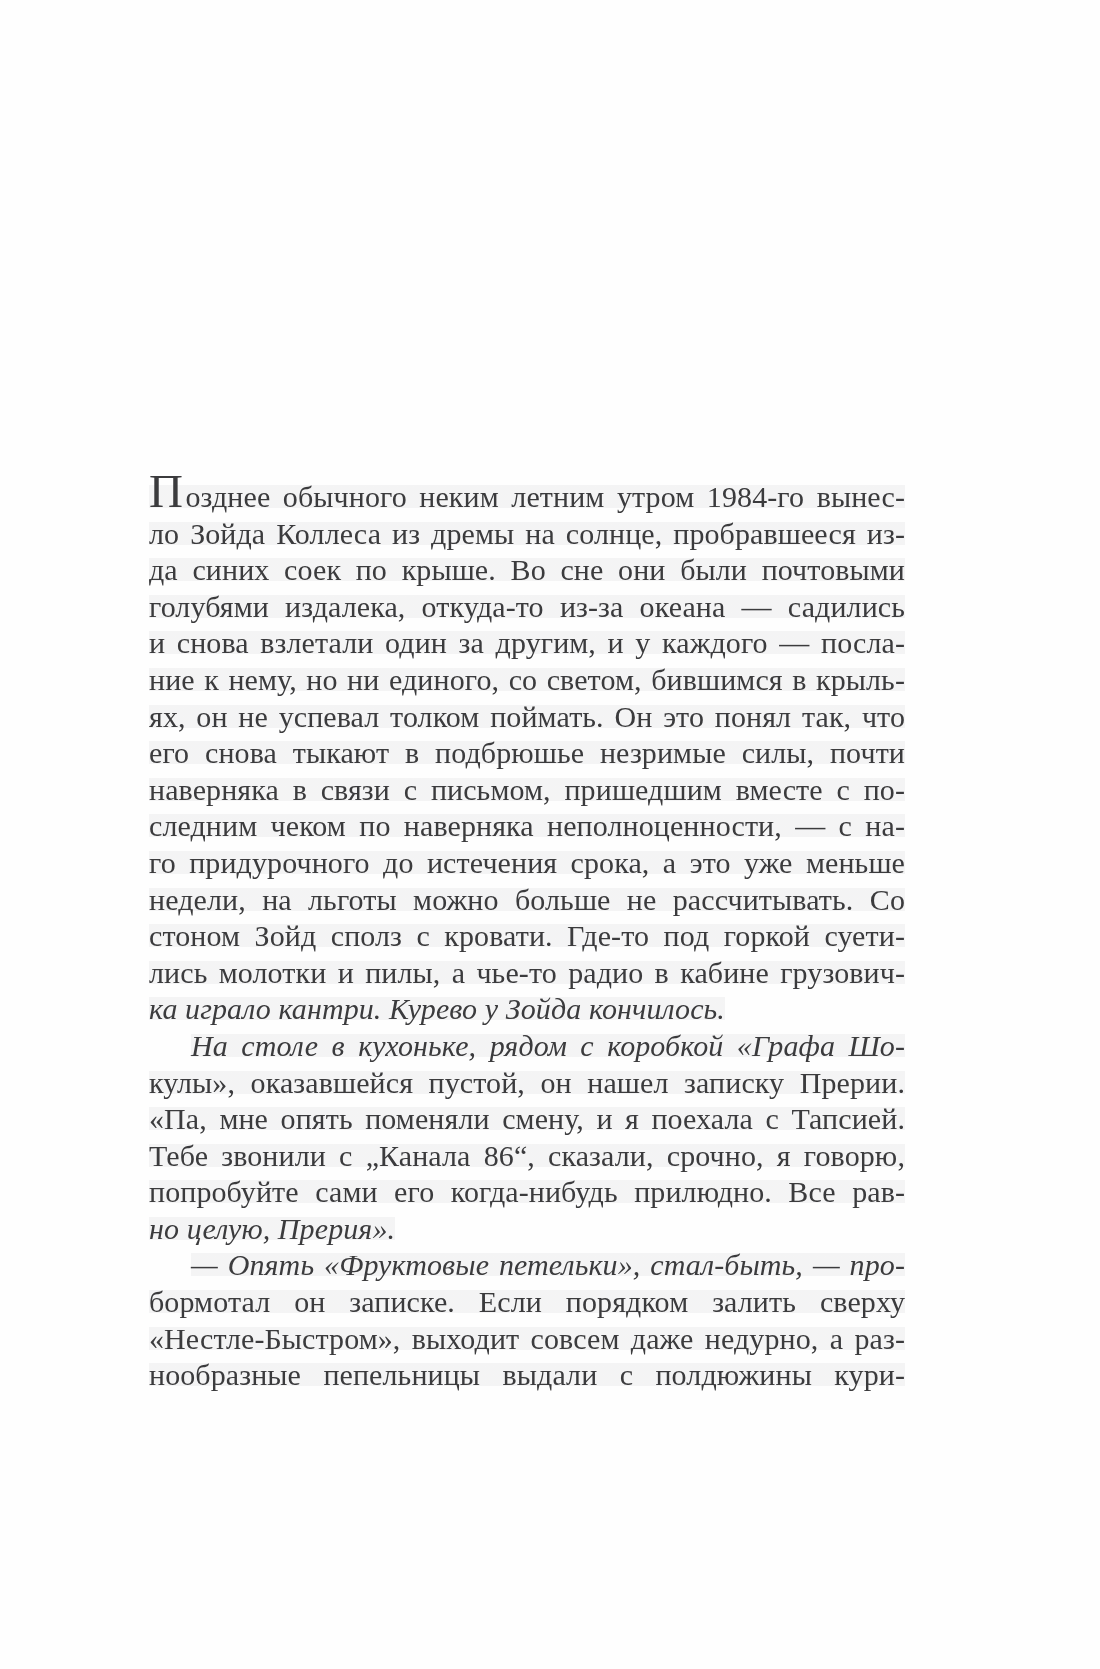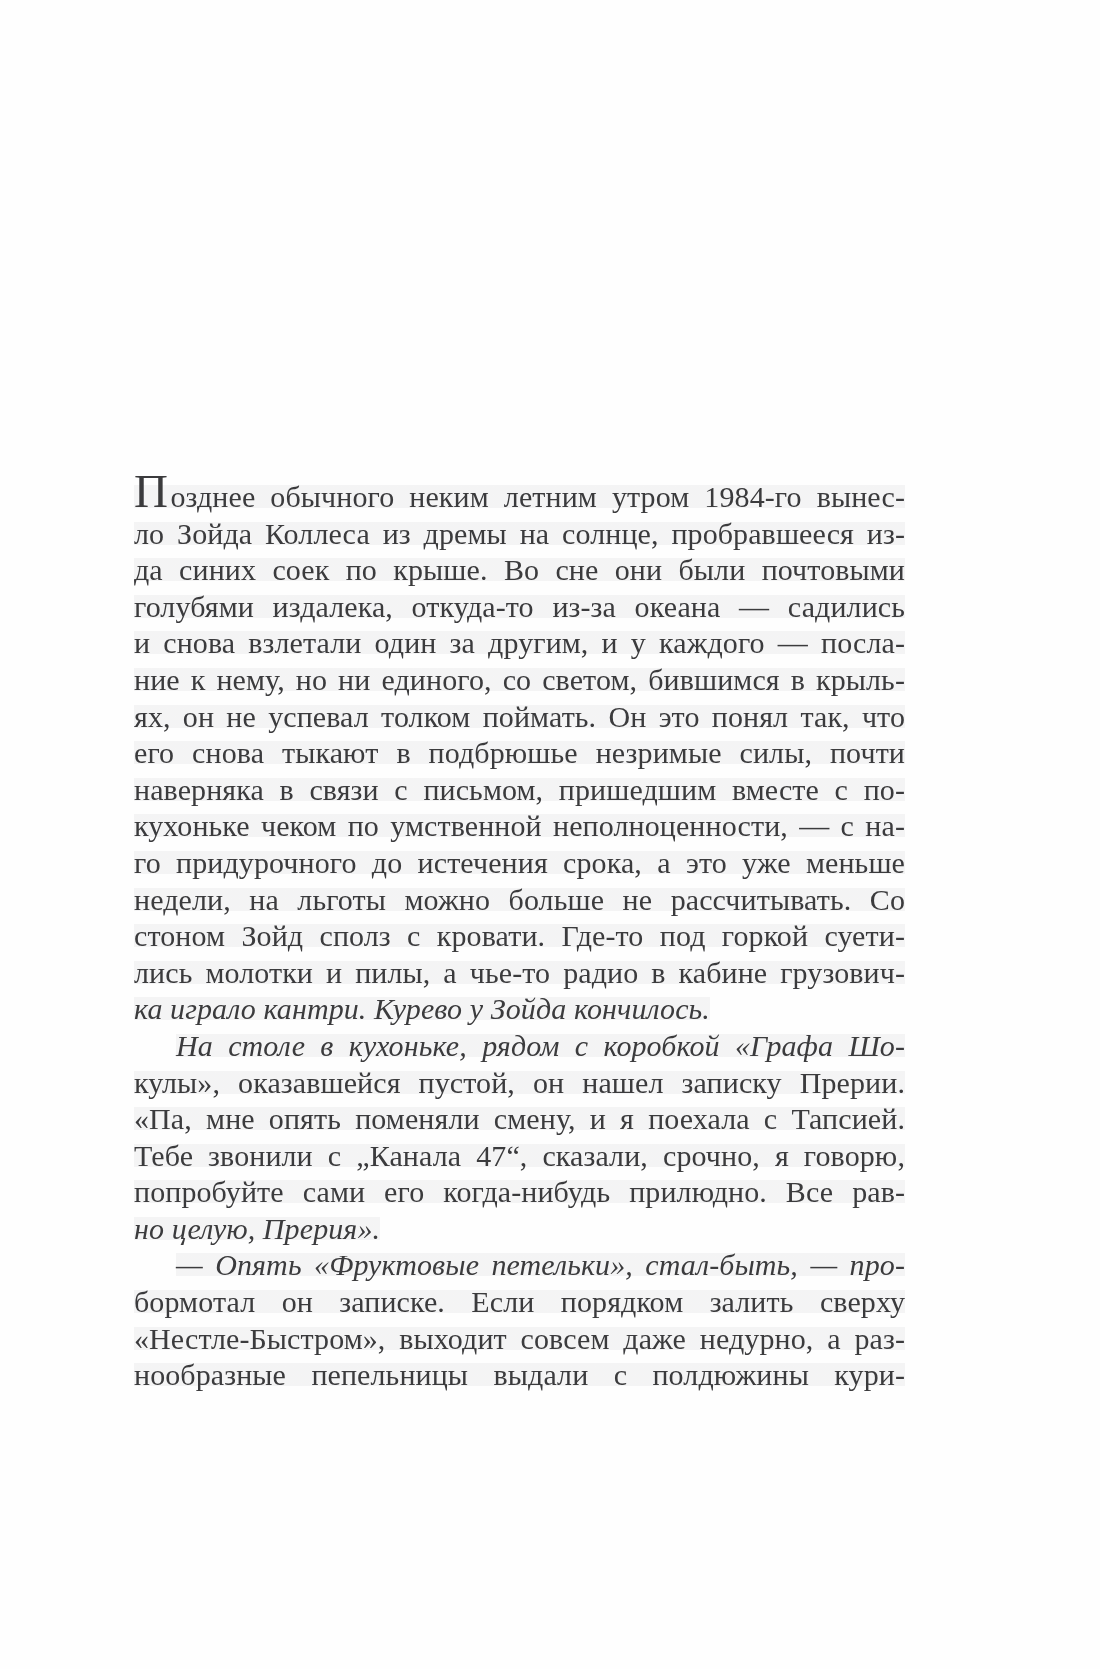--- a/index.html
+++ b/index.html
@@ -21,20 +21,21 @@
     width: 771px;
     font-size: 30px;
     line-height: 36.6px;
     color: #3b3b3d;
     letter-spacing: 0.1px;
   }
   .line {
     height: 36.6px;
     white-space: normal;
     overflow: visible;
+    margin-left: 15px;
   }
   
   .line.j {
     text-align: justify;
     text-align-last: justify;
     -moz-text-align-last: justify;
   }
   
   .line.r {
     text-align: left;
@@ -71,30 +72,30 @@
   <div class="text-block">
       <div class="line j"><span class="line-text"><span class="drop-cap">П</span>озднее обычного неким летним утром 1984-го вынес-</span></div>
       <div class="line j"><span class="line-text">ло Зойда Коллеса из дремы на солнце, пробравшееся из-</span></div>
       <div class="line j"><span class="line-text">да синих соек по крыше. Во сне они были почтовыми</span></div>
       <div class="line j"><span class="line-text">голубями издалека, откуда-то из-за океана — садились</span></div>
       <div class="line j"><span class="line-text">и снова взлетали один за другим, и у каждого — посла-</span></div>
       <div class="line j"><span class="line-text">ние к нему, но ни единого, со светом, бившимся в крыль-</span></div>
       <div class="line j"><span class="line-text">ях, он не успевал толком поймать. Он это понял так, что</span></div>
       <div class="line j"><span class="line-text">его снова тыкают в подбрюшье незримые силы, почти</span></div>
       <div class="line j"><span class="line-text">наверняка в связи с письмом, пришедшим вместе с по-</span></div>
-      <div class="line j"><span class="line-text">кухоньке чеком по умственной неполноценности, — с на-</span></div>
+      <div class="line j"><span class="line-text">следним чеком по наверняка неполноценности, — с на-</span></div>
       <div class="line j"><span class="line-text">го придурочного до истечения срока, а это уже меньше</span></div>
       <div class="line j"><span class="line-text">недели, на льготы можно больше не рассчитывать. Со</span></div>
       <div class="line j"><span class="line-text">стоном Зойд сполз с кровати. Где-то под горкой суети-</span></div>
       <div class="line j"><span class="line-text">лись молотки и пилы, а чье-то радио в кабине грузович-</span></div>
       <div class="line r"><span class="line-text">ка играло кантри. Курево у Зойда кончилось.</span></div>
       <div class="line j ind"><span class="line-text">На столе в кухоньке, рядом с коробкой «Графа Шо-</span></div>
       <div class="line j"><span class="line-text">кулы», оказавшейся пустой, он нашел записку Прерии.</span></div>
       <div class="line j"><span class="line-text">«Па, мне опять поменяли смену, и я поехала с Тапсией.</span></div>
-      <div class="line j"><span class="line-text">Тебе звонили с „Канала 47“, сказали, срочно, я говорю,</span></div>
+      <div class="line j"><span class="line-text">Тебе звонили с „Канала 86“, сказали, срочно, я говорю,</span></div>
       <div class="line j"><span class="line-text">попробуйте сами его когда-нибудь прилюдно. Все рав-</span></div>
       <div class="line r"><span class="line-text">но целую, Прерия».</span></div>
       <div class="line j ind"><span class="line-text">— Опять «Фруктовые петельки», стал-быть, — про-</span></div>
       <div class="line j"><span class="line-text">бормотал он записке. Если порядком залить сверху</span></div>
       <div class="line j"><span class="line-text">«Нестле-Быстром», выходит совсем даже недурно, а раз-</span></div>
       <div class="line j"><span class="line-text">нообразные пепельницы выдали с полдюжины кури-</span></div>
     </div>
 </div>
 
 </body></html>

